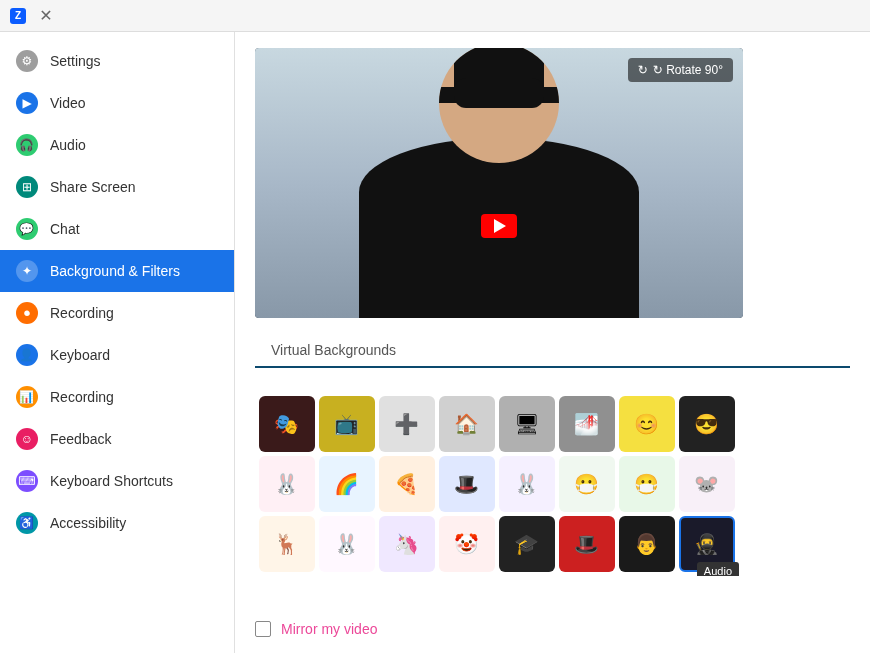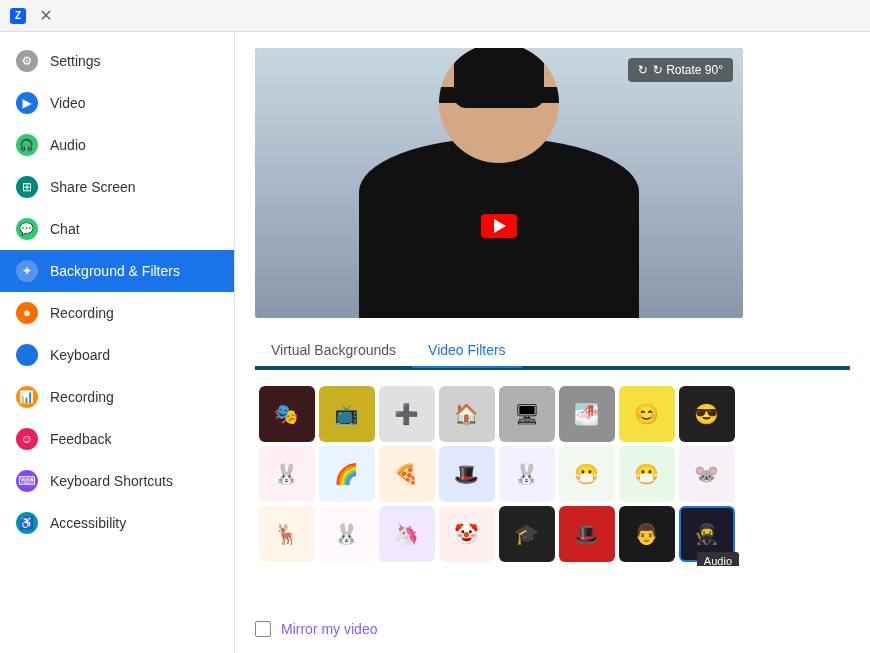--- a/index.html
+++ b/index.html
@@ -204,22 +204,22 @@
       padding: 5px 10px;
       font-size: 12px;
       cursor: pointer;
       display: flex;
       align-items: center;
       gap: 5px;
     }
     .tabs-row {
       display: flex;
       gap: 0;
-      margin-bottom: 12px;
-      border-bottom: 4px solid #0c4a6e;
+      margin-bottom: 24px;
+      border-bottom: 2px solid #0c4a6e;
       flex-shrink: 0;
     }
     .tab-btn {
       padding: 8px 16px;
       font-size: 14px;
       cursor: pointer;
       border: none;
       background: none;
       color: #555;
       border-bottom: 2px solid transparent;
@@ -271,21 +271,21 @@
     .checkbox {
       width: 16px;
       height: 16px;
       border: 1.5px solid #888;
       border-radius: 2px;
       background: white;
       cursor: pointer;
     }
     .mirror-label {
       font-size: 14px;
-      color: #8b5cf6;
+      color: #ec4899;
     }
     
     .tooltip {
       position: absolute;
       bottom: -8px;
       right: -4px;
       background: #333;
       color: white;
       font-size: 11px;
       padding: 3px 7px;
@@ -387,21 +387,20 @@
         </div>
       </div>
       <button class="rotate-btn">
         <span>↻</span>
         <span>↻ Rotate 90°</span>
       </button>
     </div>
 
     <div class="tabs-row" id="tabs-row">
         <button class="tab-btn">Virtual Backgrounds</button>
-        <button class="tab-btn active">Video Filters</button>
       </div>
 
     <div class="filters-grid-container">
       <div class="filters-grid" id="filters-grid">
           <div class="filter-item-wrapper" style="position: relative;">
             <div class="filter-item" style="background: rgb(58, 26, 26); font-size: 20px;">🎭</div>
           </div>
           <div class="filter-item-wrapper" style="position: relative;">
             <div class="filter-item" style="background: rgb(200, 176, 32); font-size: 20px;">📺</div>
           </div>

